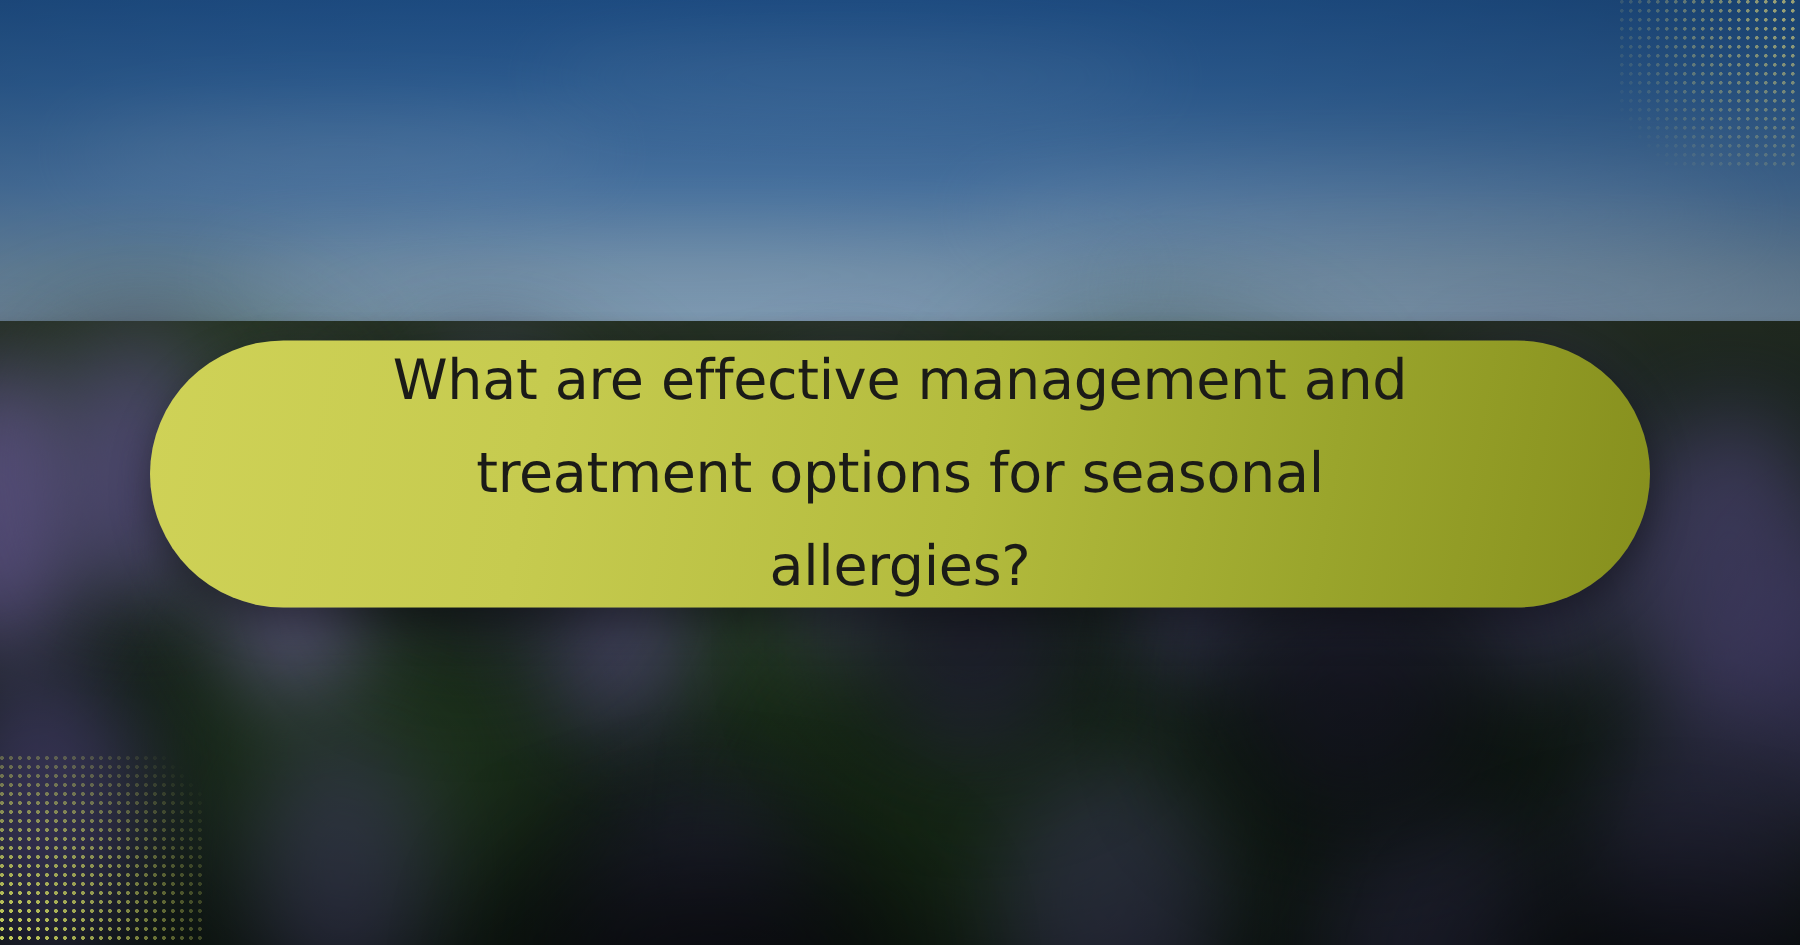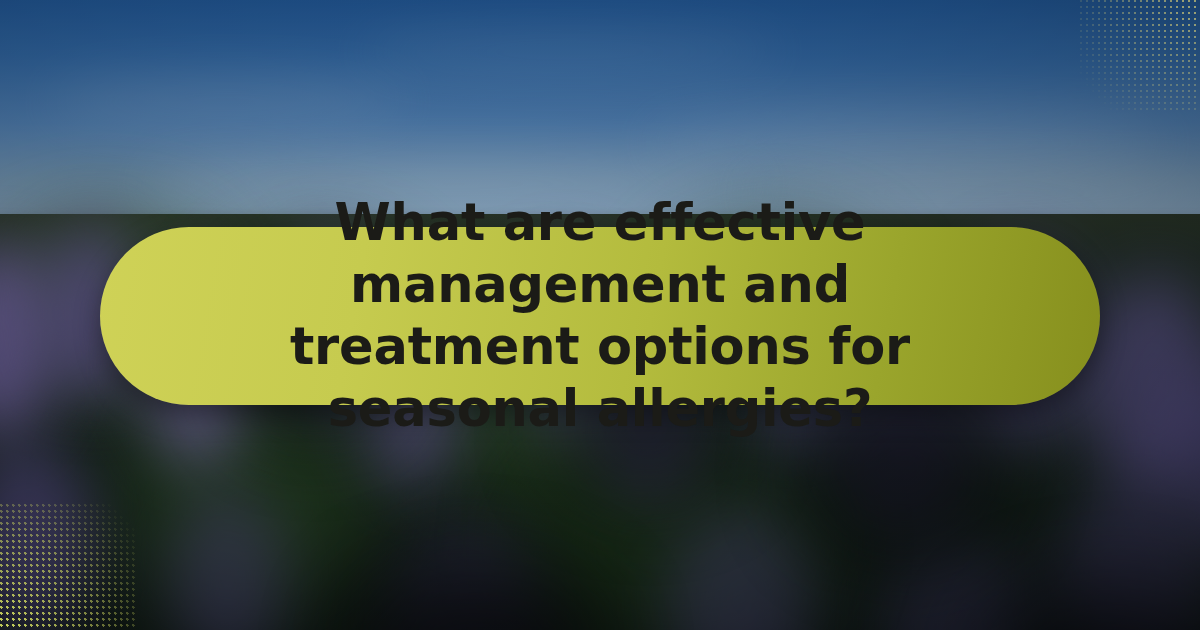--- a/index.html
+++ b/index.html
@@ -145,22 +145,22 @@
     justify-content: center;
     box-sizing: border-box;
     padding: 0 80px;
   }
 
   .pill-text {
     margin: 0;
     text-align: center;
     color: #1b1b17;
     font-family: "DejaVu Sans", "Liberation Sans", sans-serif;
-    font-size: 51px;
-    font-weight: 700;
+    font-size: 37px;
+    font-weight: 400;
     line-height: 62px;
     letter-spacing: -0.2px;
     max-width: 700px;
     text-rendering: optimizeLegibility;
   }
 </style>
 </head>
 <body>
 
 <div class="stage">

